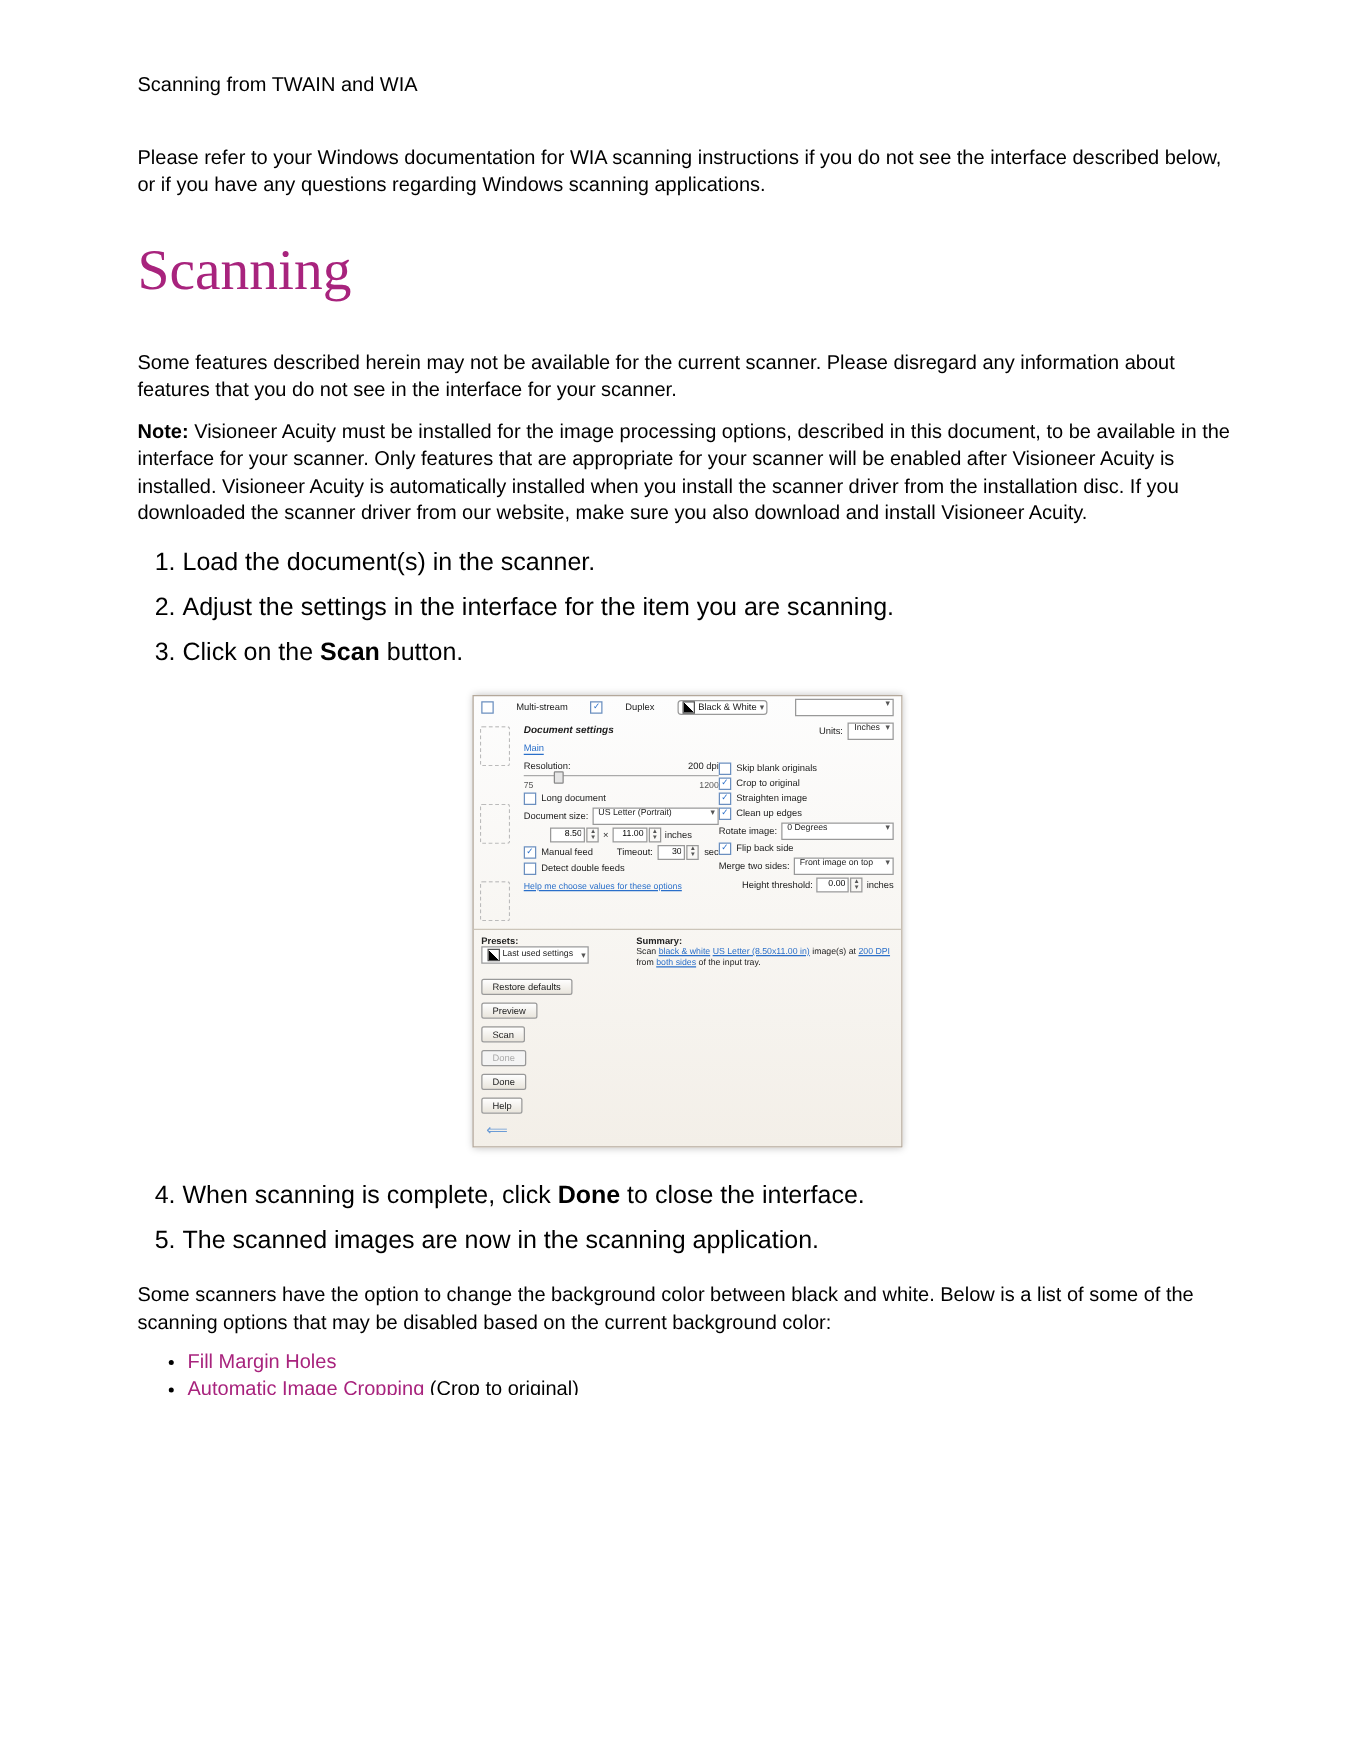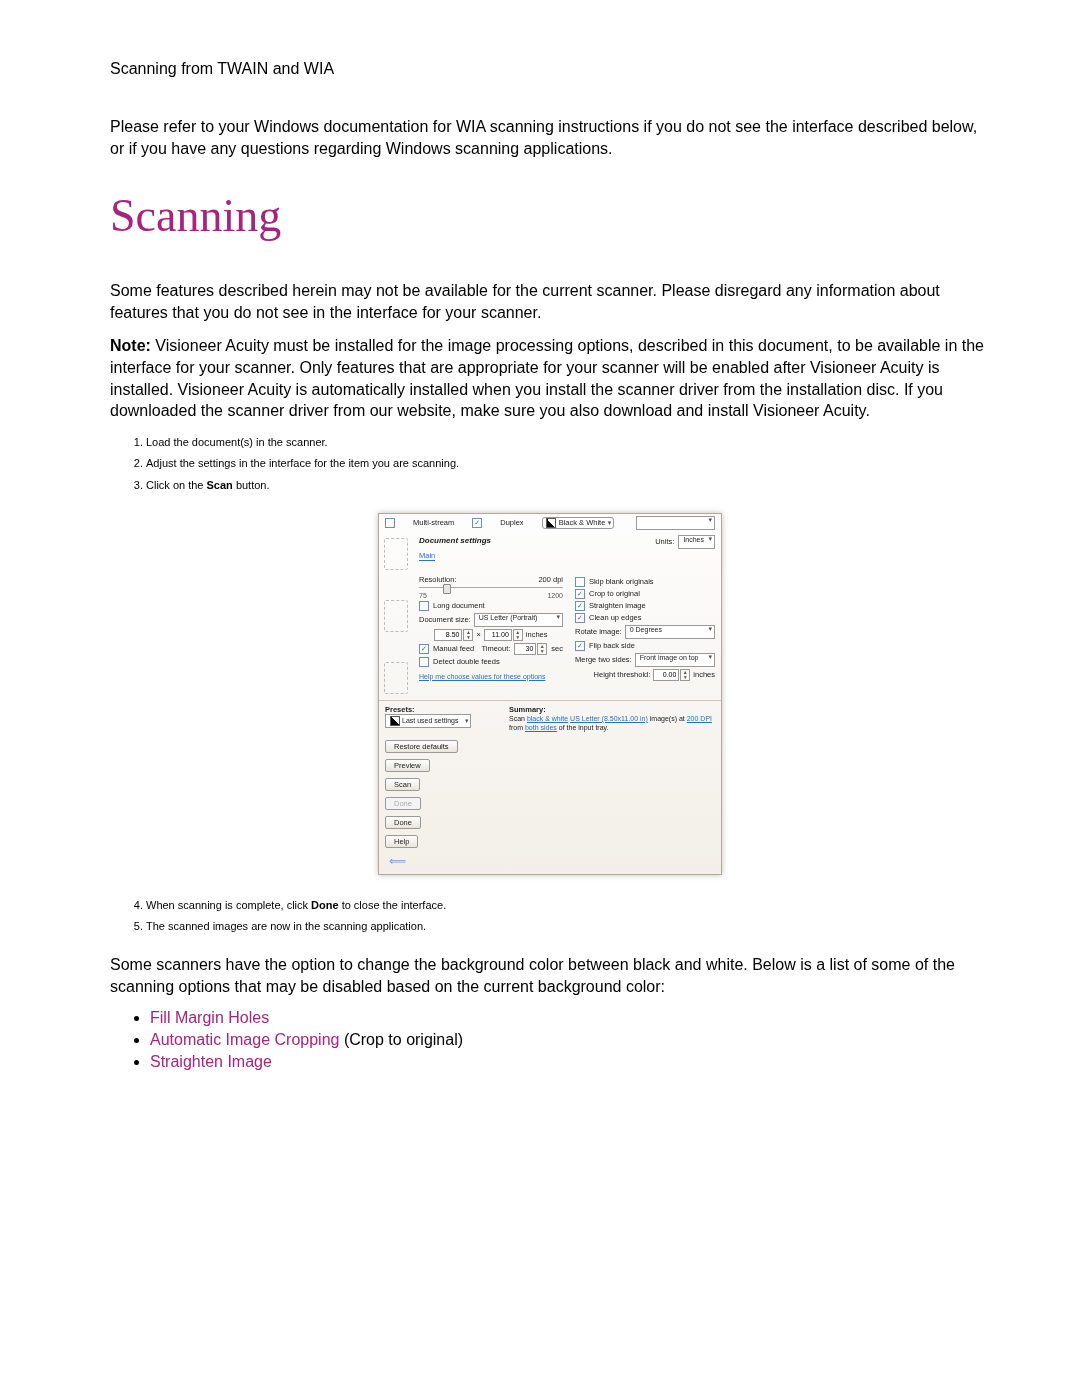--- a/index.html
+++ b/index.html
@@ -31,21 +31,21 @@
     font-size: 46px;
     color: #a8237d;
     margin: 10px 0 38px 0;
   }
   .para {
     font-size: 16px;
     line-height: 1.35;
     margin-bottom: 12px;
   }
   ol.steps {
-    font-size: 11px;
+    font-size: 20px;
     line-height: 1.6;
     padding-left: 36px;
     margin: 6px 0 18px 0;
   }
   ol.steps li { margin-bottom: 4px; }
   b { font-weight: 700; }
 
   
   .dialog-wrap {
     display: flex;
@@ -82,21 +82,21 @@
   .mode-pill::after{content:"▾";position:absolute;right:2px;font-size:7px;color:#555;}
   .mode-pill .swatch{width:8px;height:8px;border:1px solid #555;background:linear-gradient(45deg,#000 50%,#fff 50%);}
 
   .settings-area{display:flex;}
   .iconcol{width:34px;display:flex;flex-direction:column;align-items:center;gap:30px;padding:6px 0;}
   .iconcol .ico{width:22px;height:30px;border:1px dashed #bbb;border-radius:2px;}
   .settings-body{flex:1;padding:0 6px 4px 6px;}
   .settings-body h4{margin:4px 0 2px 0;font-style:italic;font-weight:700;font-size:8px;color:#1a1a1a;}
   .units-row{display:flex;justify-content:flex-end;align-items:center;gap:4px;margin-top:-12px;}
   .tab{display:inline-block;font-size:7.5px;color:#2a6fc9;border-bottom:1px solid #2a6fc9;margin:2px 0 4px 0;}
-  .grid2{display:flex;gap:12px;margin-top:10px;}
+  .grid2{display:flex;margin-top:0;}
   .colL{flex:1;}
   .colR{width:140px;}
   .lbl{font-size:7.5px;}
   .slider{height:1px;background:#aaa;position:relative;margin:3px 0 4px 0;}
   .slider::before{content:"";position:absolute;left:24px;top:-3px;width:6px;height:8px;background:#e6e6e6;border:1px solid #888;border-radius:1px;}
   .slider-labels{display:flex;justify-content:space-between;font-size:7px;color:#555;}
   .chkrow{display:flex;align-items:center;gap:4px;margin:2px 0;}
   .numbox{display:inline-flex;align-items:center;gap:1px;}
   .numbox input{width:22px;font-size:7px;border:1px solid #999;text-align:right;padding:0 2px;height:10px;}
   .spin{width:8px;height:10px;border:1px solid #999;display:inline-flex;flex-direction:column;}

